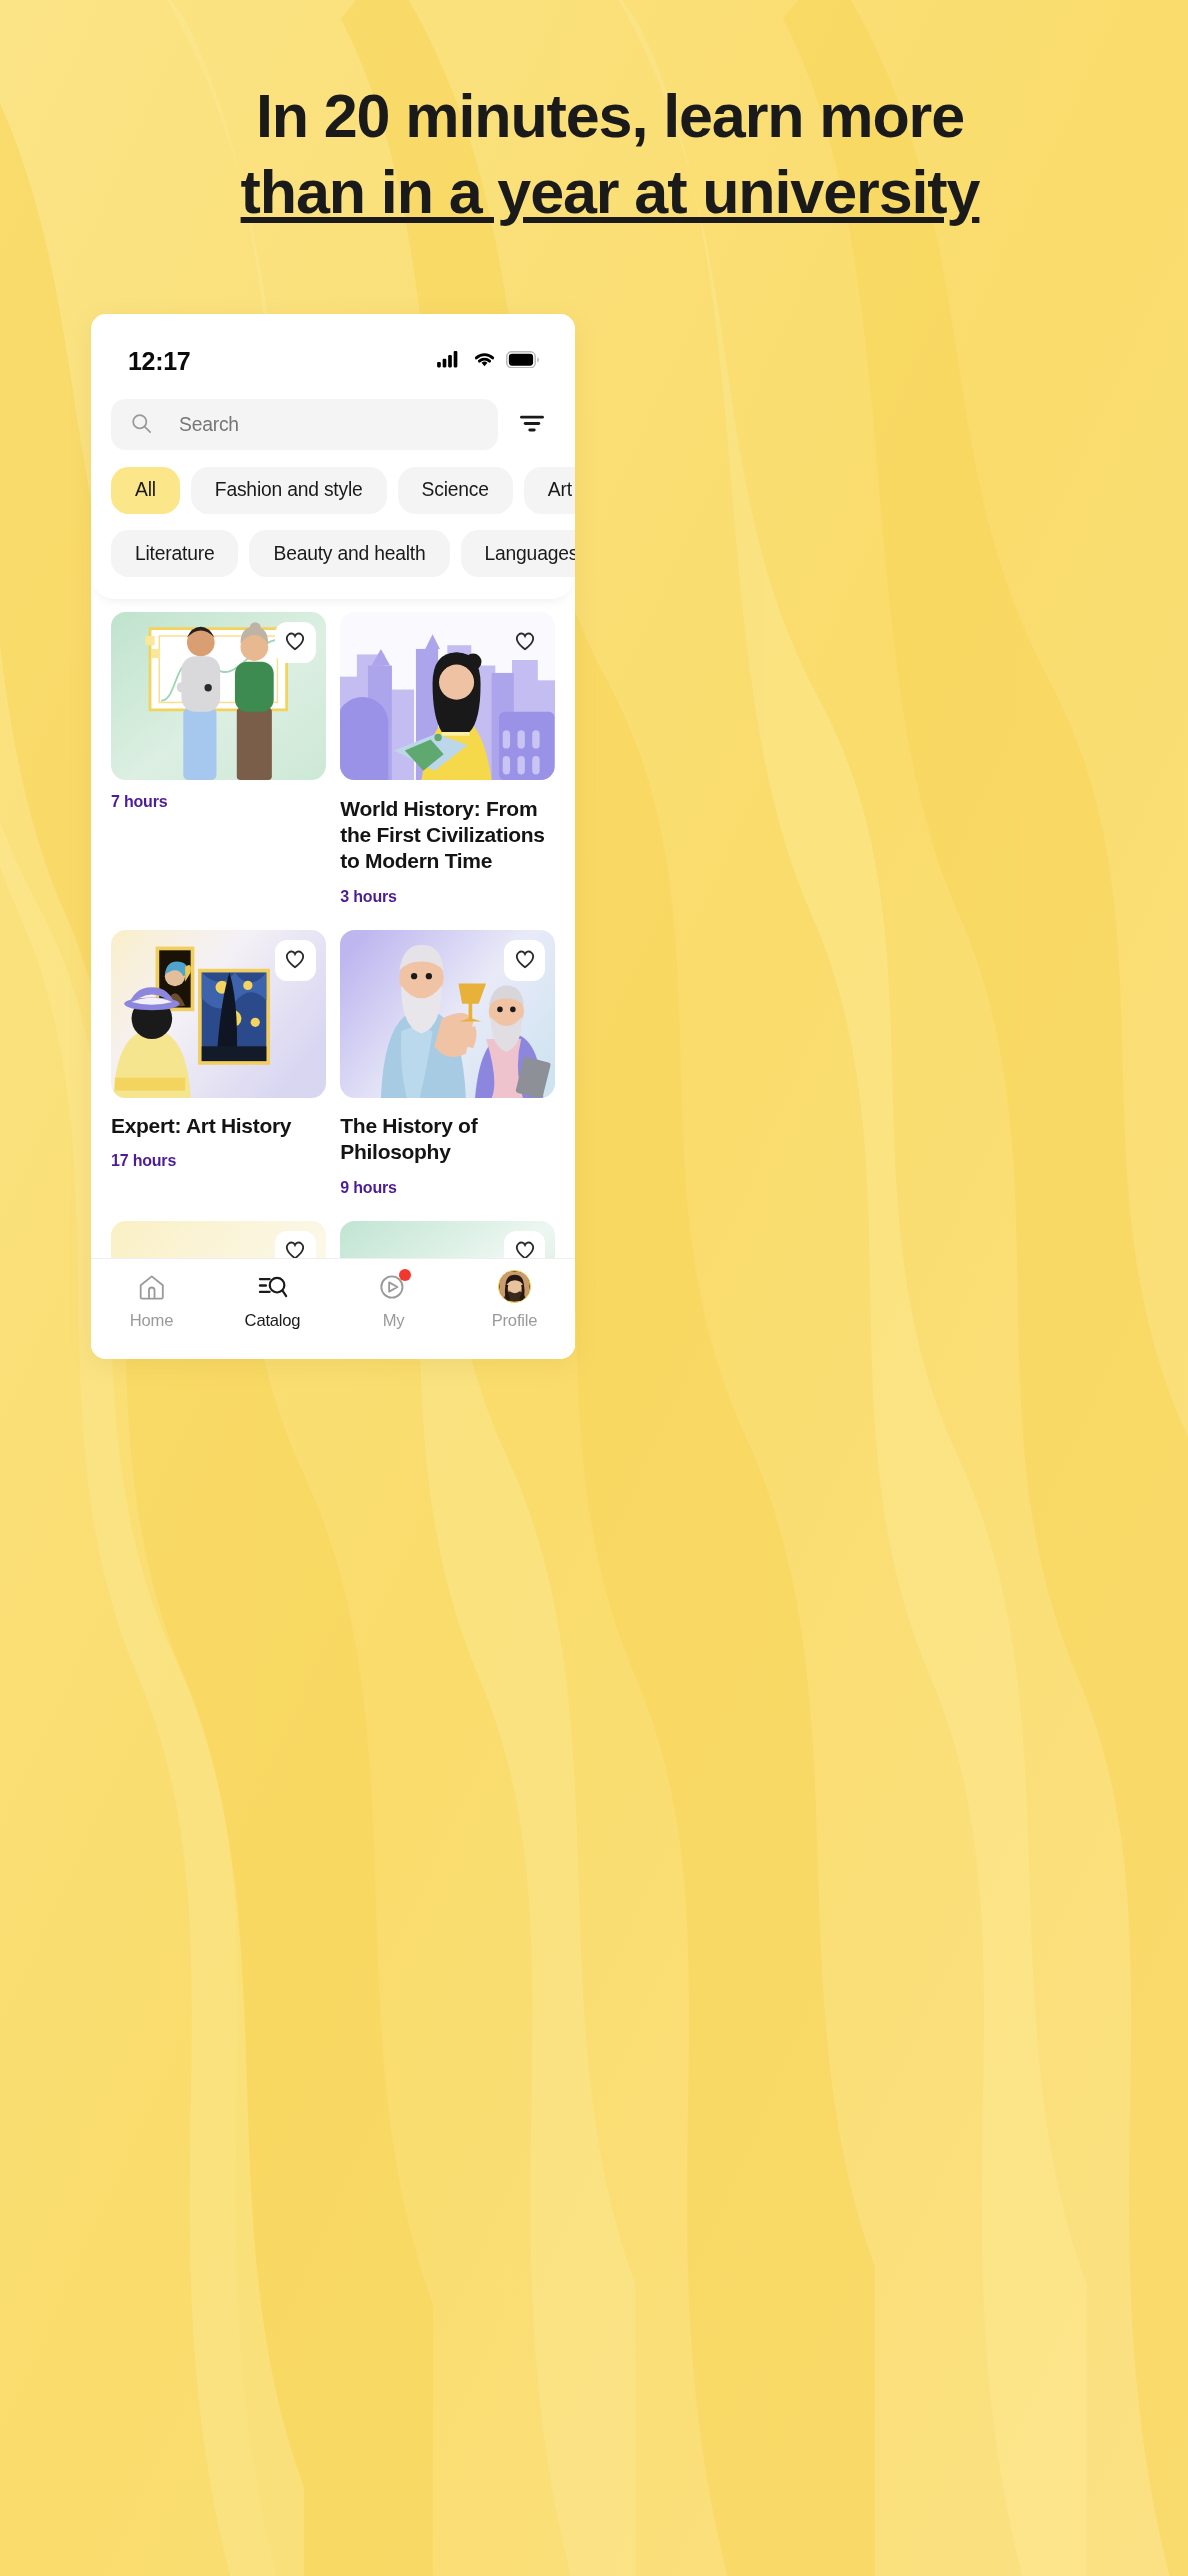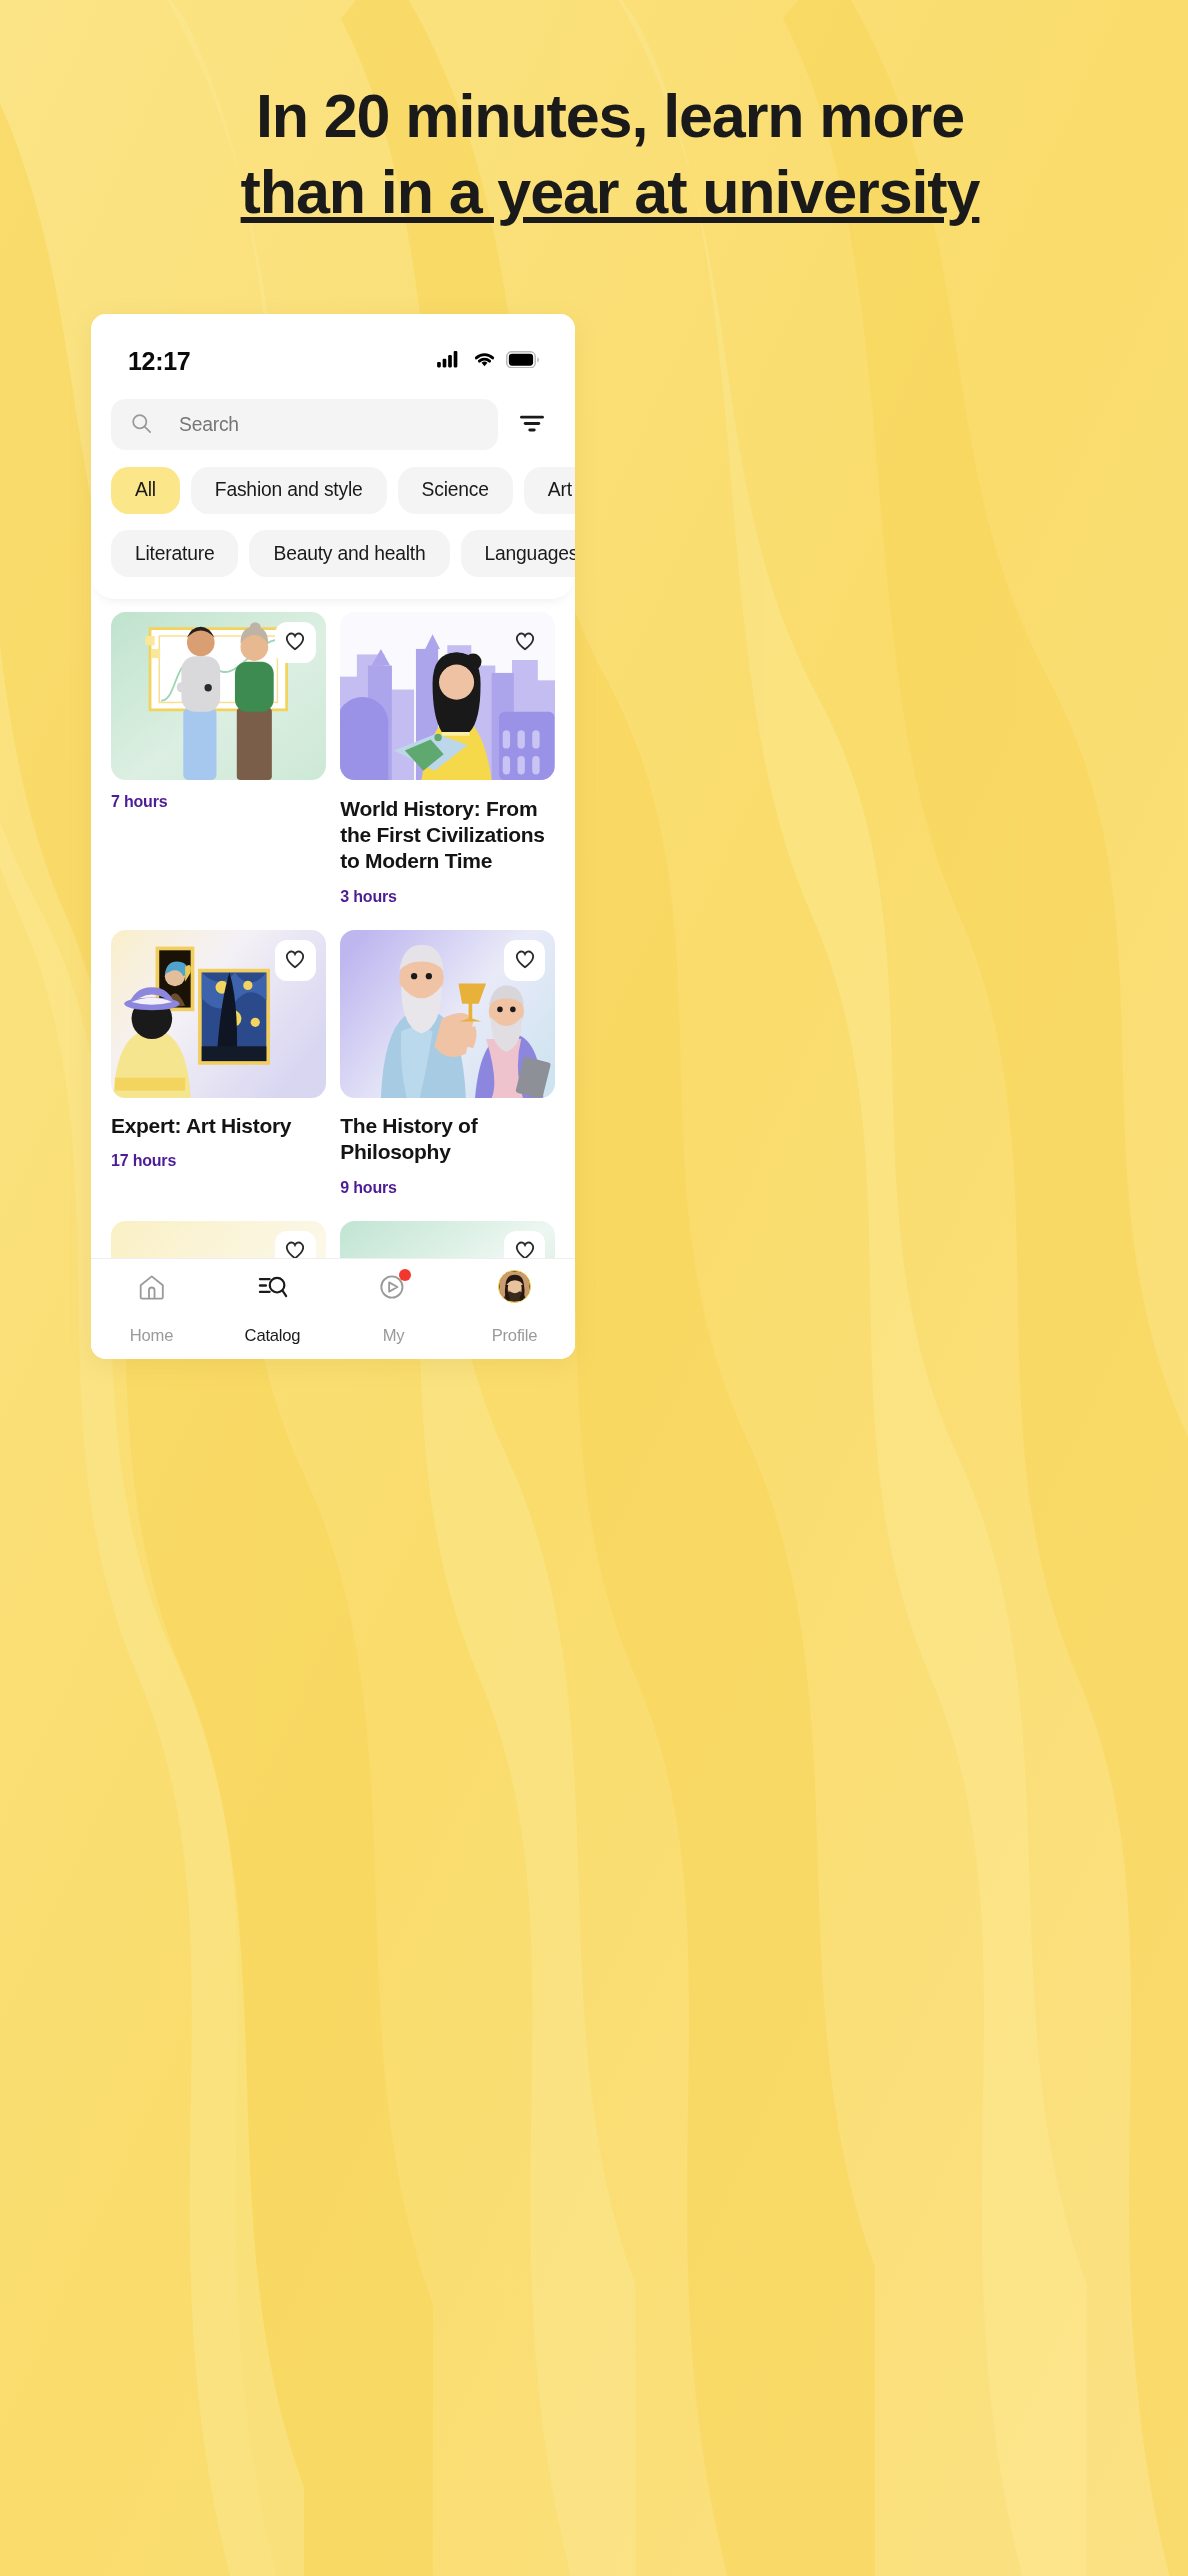--- a/index.html
+++ b/index.html
@@ -193,21 +193,21 @@
     display: flex;
     align-items: flex-start;
     padding-top: 11px;
     z-index: 9;
   }
   .nav-item {
     flex: 1;
     display: flex;
     flex-direction: column;
     align-items: center;
-    gap: 23px;
+    gap: 8px;
     position: relative;
   }
   .nav-label {
     font-size: 16.6px;
     color: #9A9A9A;
     letter-spacing: -0.2px;
   }
   .nav-item.active .nav-label { color: #1A1A1A; text-align: right; }
   .nav-icon { height: 33px; display:flex; align-items:center; justify-content:center; position: relative; }
   .nav-badge {

